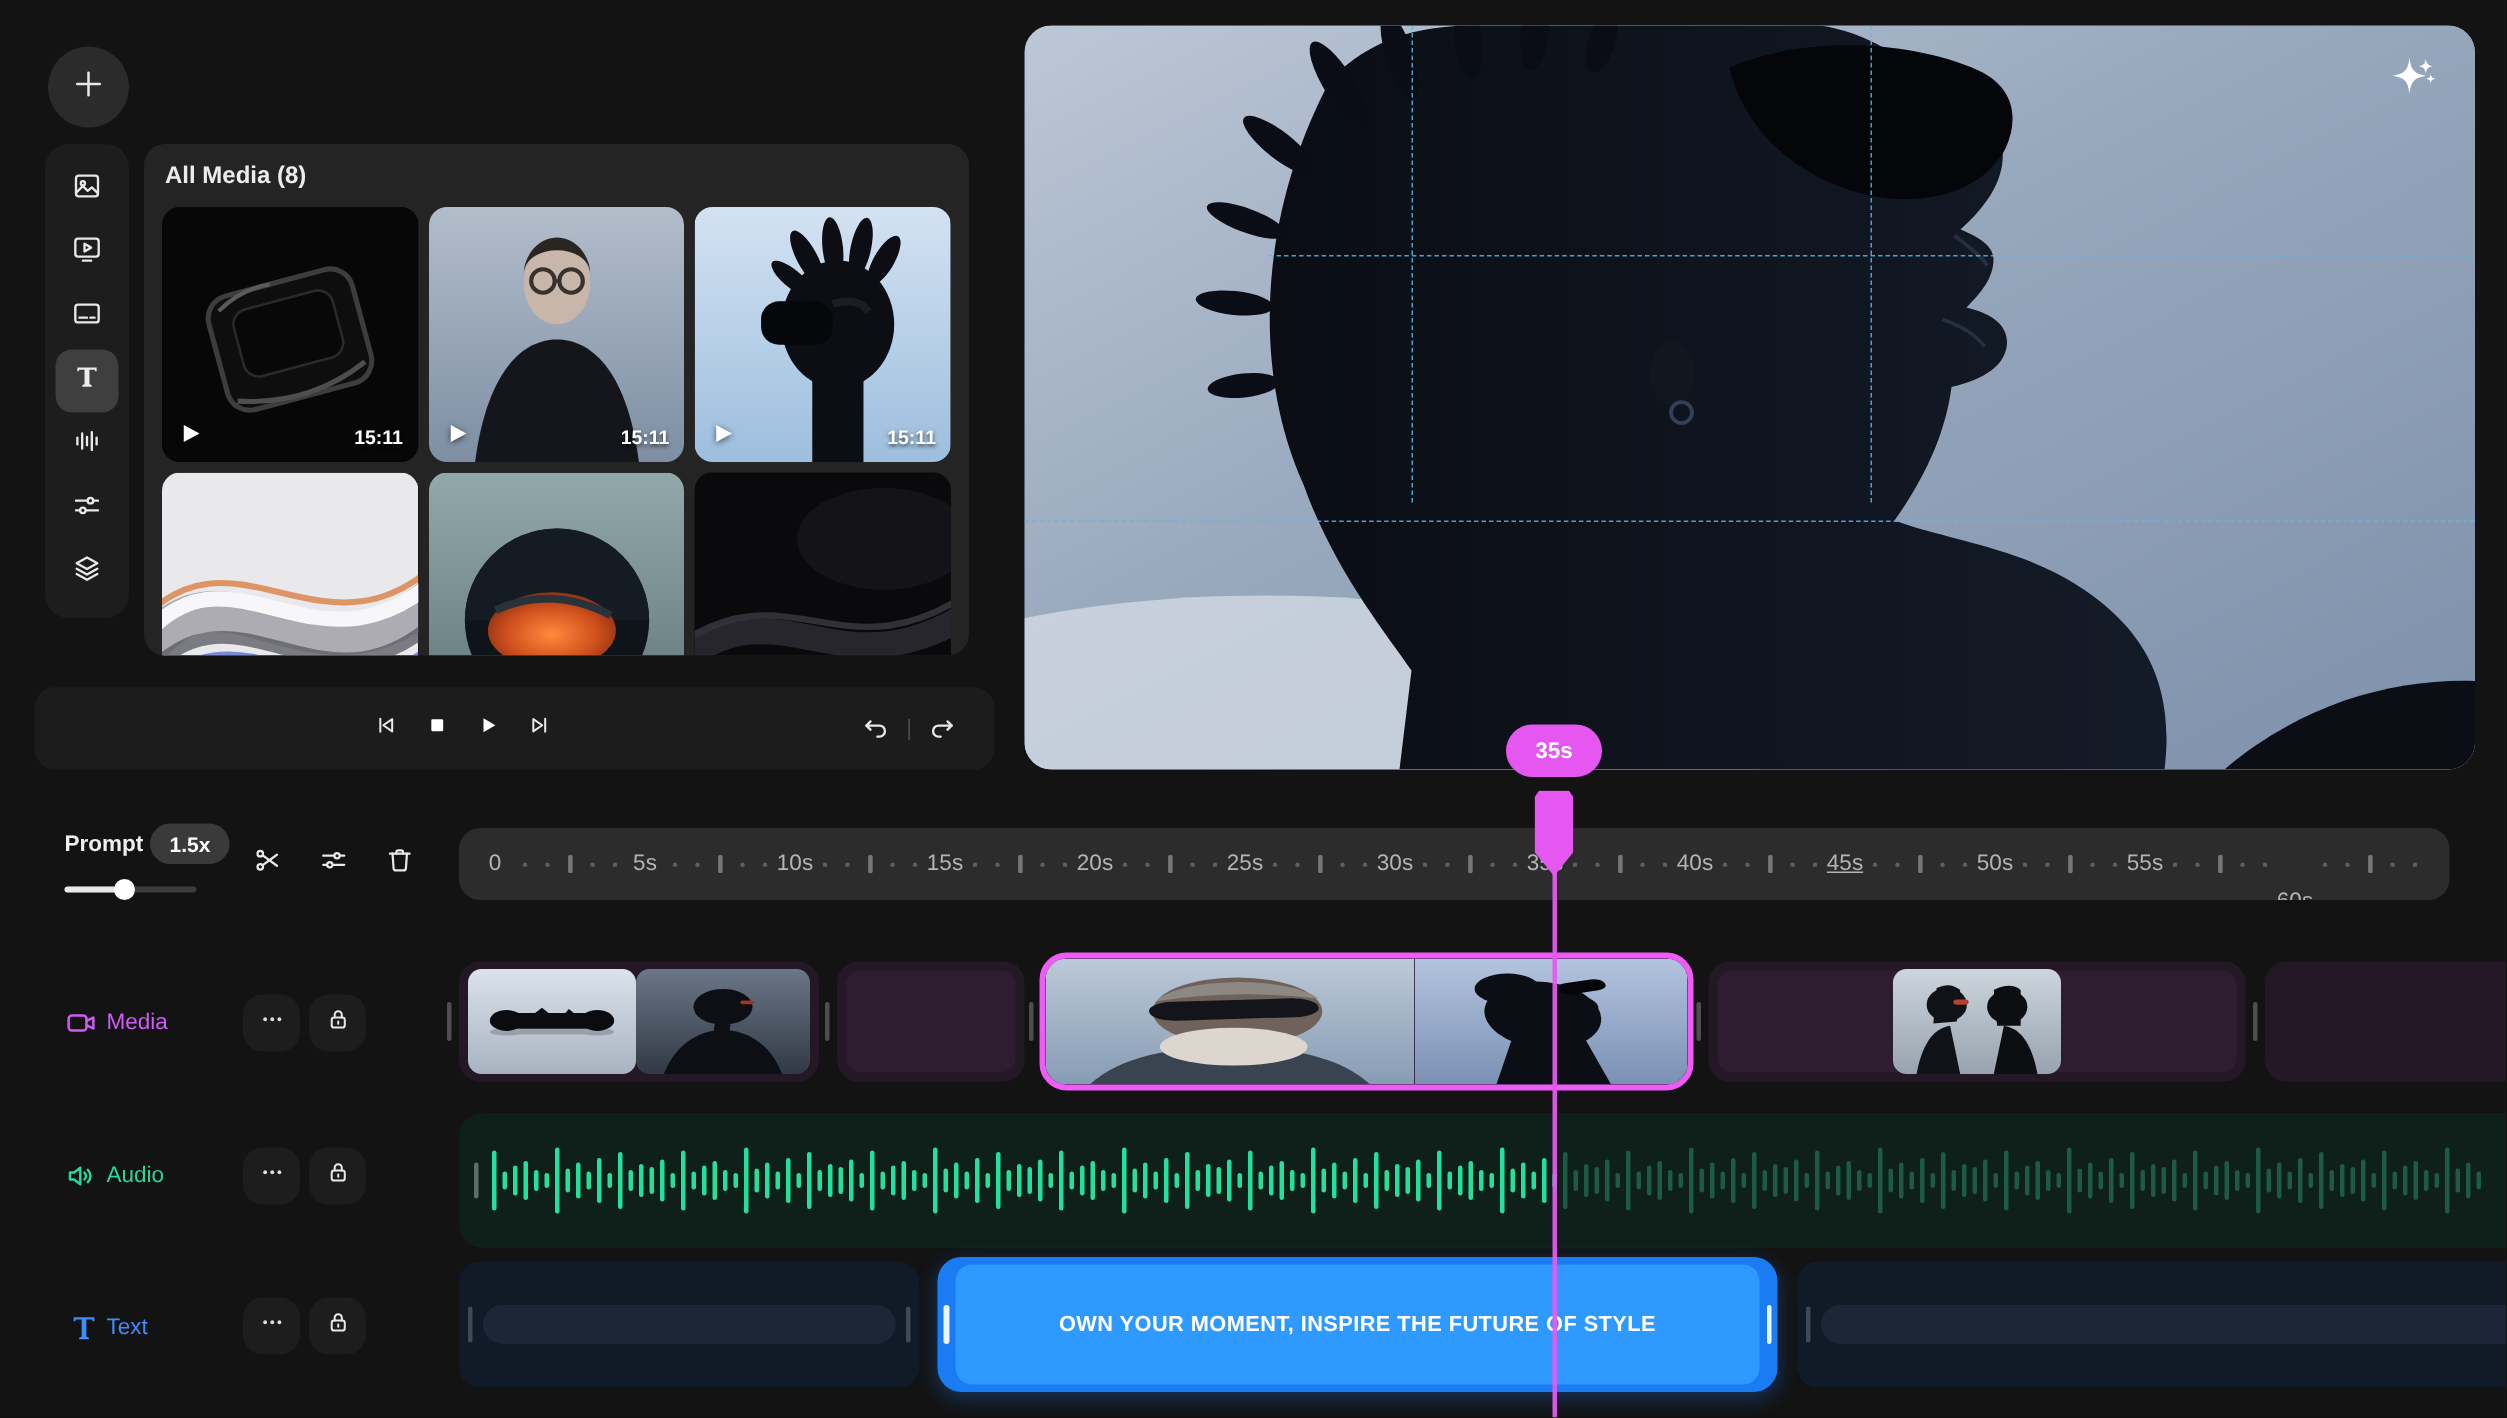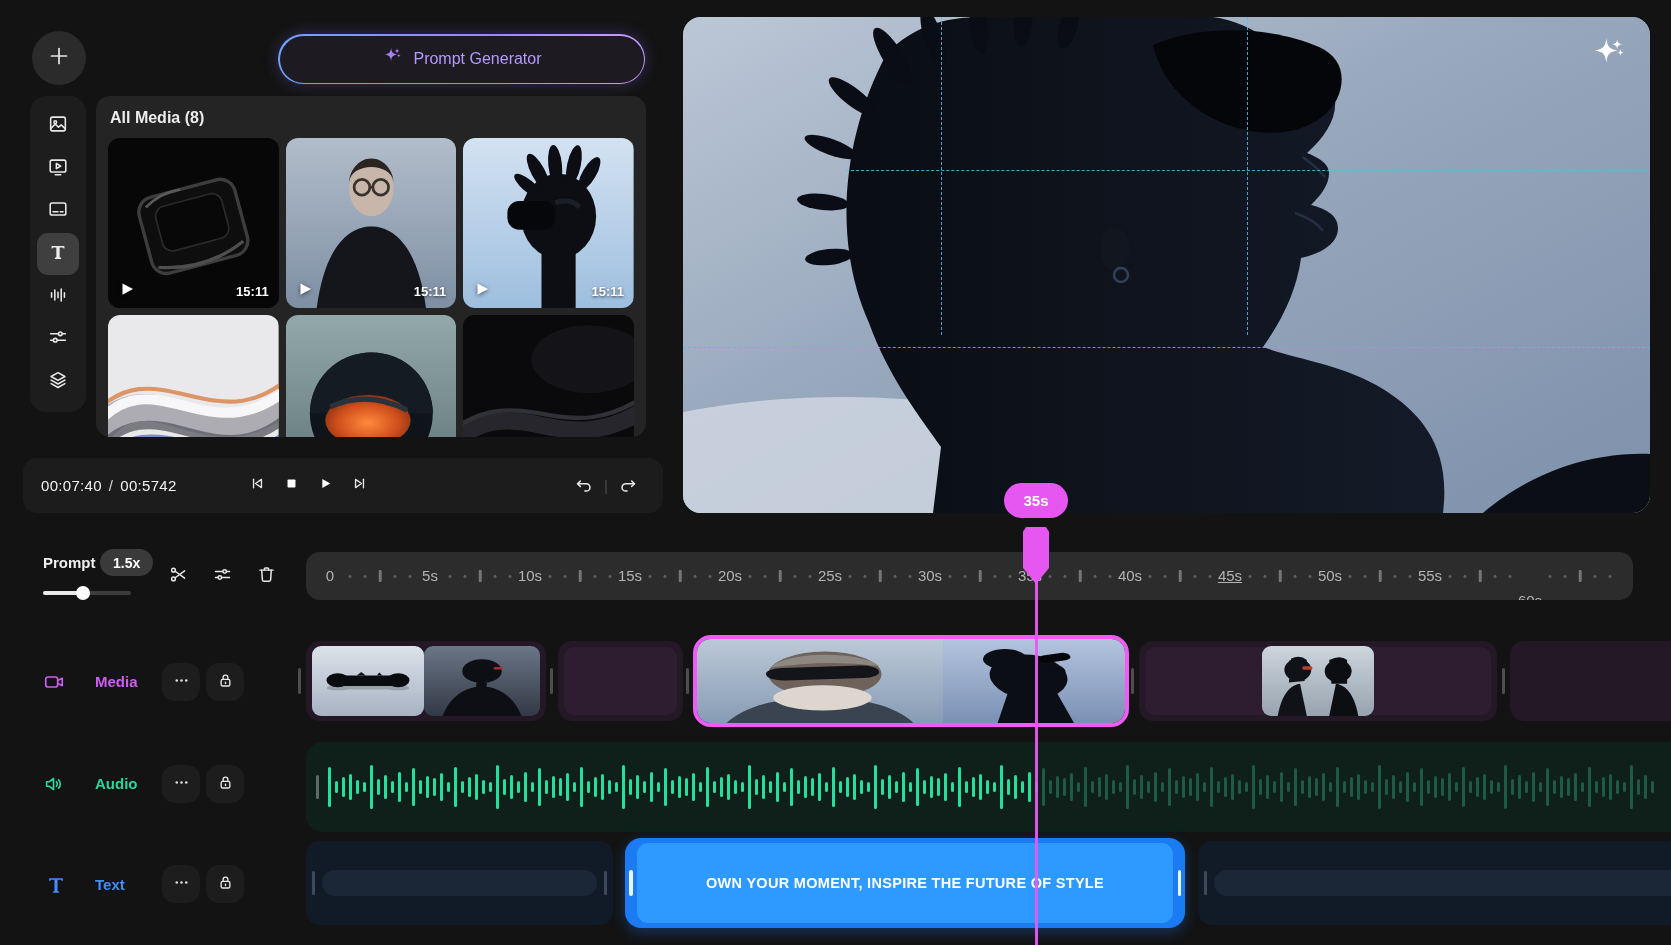--- a/index.html
+++ b/index.html
@@ -98,21 +98,21 @@
   .ruler { position:absolute; left:306px; top:552px; width:1327px; height:48px; background:#2c2c2c;
     border-radius:14px; overflow:hidden; cursor:pointer; }
   .ruler .rl { position:absolute; top:15px; transform:translateX(-50%); color:#b3b3b3; font-size:15px; }
   .ruler i { position:absolute; display:block; background:#8a8a8a; }
   .ruler i.dot { width:3px; height:3px; border-radius:50%; top:23px; opacity:.55; transform:translateX(-50%); }
   .ruler i.tick { width:2.5px; height:12px; border-radius:1px; top:18px; opacity:.8; transform:translateX(-50%); }
 
   
   .trk-icon { position:absolute; left:43px; width:22px; height:22px; }
   .trk-icon svg { width:22px; height:22px; }
-  .trk-label { position:absolute; left:71px; font-size:15px; font-weight:700;margin-left:24px; }
+  .trk-label { position:absolute; left:71px; font-size:15px; font-weight:400; }
   .sq-btn { position:absolute; width:38px; height:38px; border-radius:13px; background:#1d1d1d;
     display:flex; align-items:center; justify-content:center; cursor:pointer; }
   .sq-btn svg { width:19px; height:19px; }
 
   
   .clip-handle { position:absolute; width:3px; height:26px; border-radius:2px; background:#4e4e4e; z-index:5; }
   .m-clip { position:absolute; top:641px; height:80px; background:#241726; border-radius:14px; overflow:hidden; cursor:pointer; }
   .m-clip .inner-fill { position:absolute; inset:6px; background:#2e1d31; border-radius:10px; }
   .m-clip .clip-art { position:absolute; top:5px; height:70px; border-radius:9px; overflow:hidden; }
   .m-clip-selected { position:absolute; left:693px; top:635px; width:436px; height:92px; border:4px solid #ee5bf5;
@@ -138,30 +138,20 @@
 </style>
 </head>
 <body>
 
 <div class="app">
 
   <div class="plus-btn">
     <span><svg viewBox="0 0 24 24" fill="none" stroke="#e8e8e8" stroke-width="1.7" stroke-linecap="round" stroke-linejoin="round">
           <path d="M12 4.5v15M4.5 12h15"></path>
         </svg></span>
-  </div>
-  <div class="prompt-btn">
-    <div class="inner">
-      <span><svg viewBox="0 0 24 24" fill="#a87ff5">
-            <path d="M11 2 C11.6 7.2 13 8.6 18 9.3 C13 10 11.6 11.4 11 16.6 C10.4 11.4 9 10 4 9.3 C9 8.6 10.4 7.2 11 2 Z"></path>
-            <path d="M17.5 2.5 C17.8 4.6 18.4 5.2 20.5 5.5 C18.4 5.8 17.8 6.4 17.5 8.5 C17.2 6.4 16.6 5.8 14.5 5.5 C16.6 5.2 17.2 4.6 17.5 2.5 Z"></path>
-            <path d="M19.5 8.5 C19.7 9.9 20.1 10.3 21.5 10.5 C20.1 10.7 19.7 11.1 19.5 12.5 C19.3 11.1 18.9 10.7 17.5 10.5 C18.9 10.3 19.3 9.9 19.5 8.5 Z"></path>
-          </svg></span>
-      <span>Prompt Generator</span>
-    </div>
   </div>
 
   <div class="rail">
       <div class="rail-btn">
         <span><svg viewBox="0 0 24 24" fill="none" stroke="#e8e8e8" stroke-width="1.7" stroke-linecap="round" stroke-linejoin="round">
             <rect x="4" y="4.5" width="16" height="15" rx="2"></rect>
             <circle cx="9" cy="10" r="1.5"></circle>
             <path d="M4.5 16.5 9 12l3.5 3.5L15.5 13l4 3.8"></path>
           </svg></span>
       </div>
@@ -316,25 +306,20 @@
               <path d="M-10 78 C35 38 55 92 112 52" stroke="#26262c" stroke-width="10" fill="none"></path>
               <path d="M-10 70 C38 34 58 84 112 44" stroke="#3a3a42" stroke-width="2.5" fill="none" opacity=".8"></path>
               <ellipse cx="74" cy="26" rx="34" ry="20" fill="#141418"></ellipse>
             </svg>
           </div>
         </div>
       </div>
   </div>
 
   <div class="playback-bar">
-    <div class="time-display">
-      <span>00:07:40</span>
-      <span class="sep">/</span>
-      <span>00:5742</span>
-    </div>
     <div class="transport">
       <div class="tr-btn">
           <span><svg viewBox="0 0 24 24" fill="none" stroke="#e8e8e8" stroke-width="1.7" stroke-linecap="round" stroke-linejoin="round">
               <path d="M7 6.5v11"></path>
               <path d="M17 6.8v10.4L9.5 12z"></path>
             </svg></span>
         </div>
       <div class="tr-btn">
           <span><svg viewBox="0 0 24 24" fill="#fff">
               <rect x="7" y="7" width="10" height="10" rx="1"></rect>

